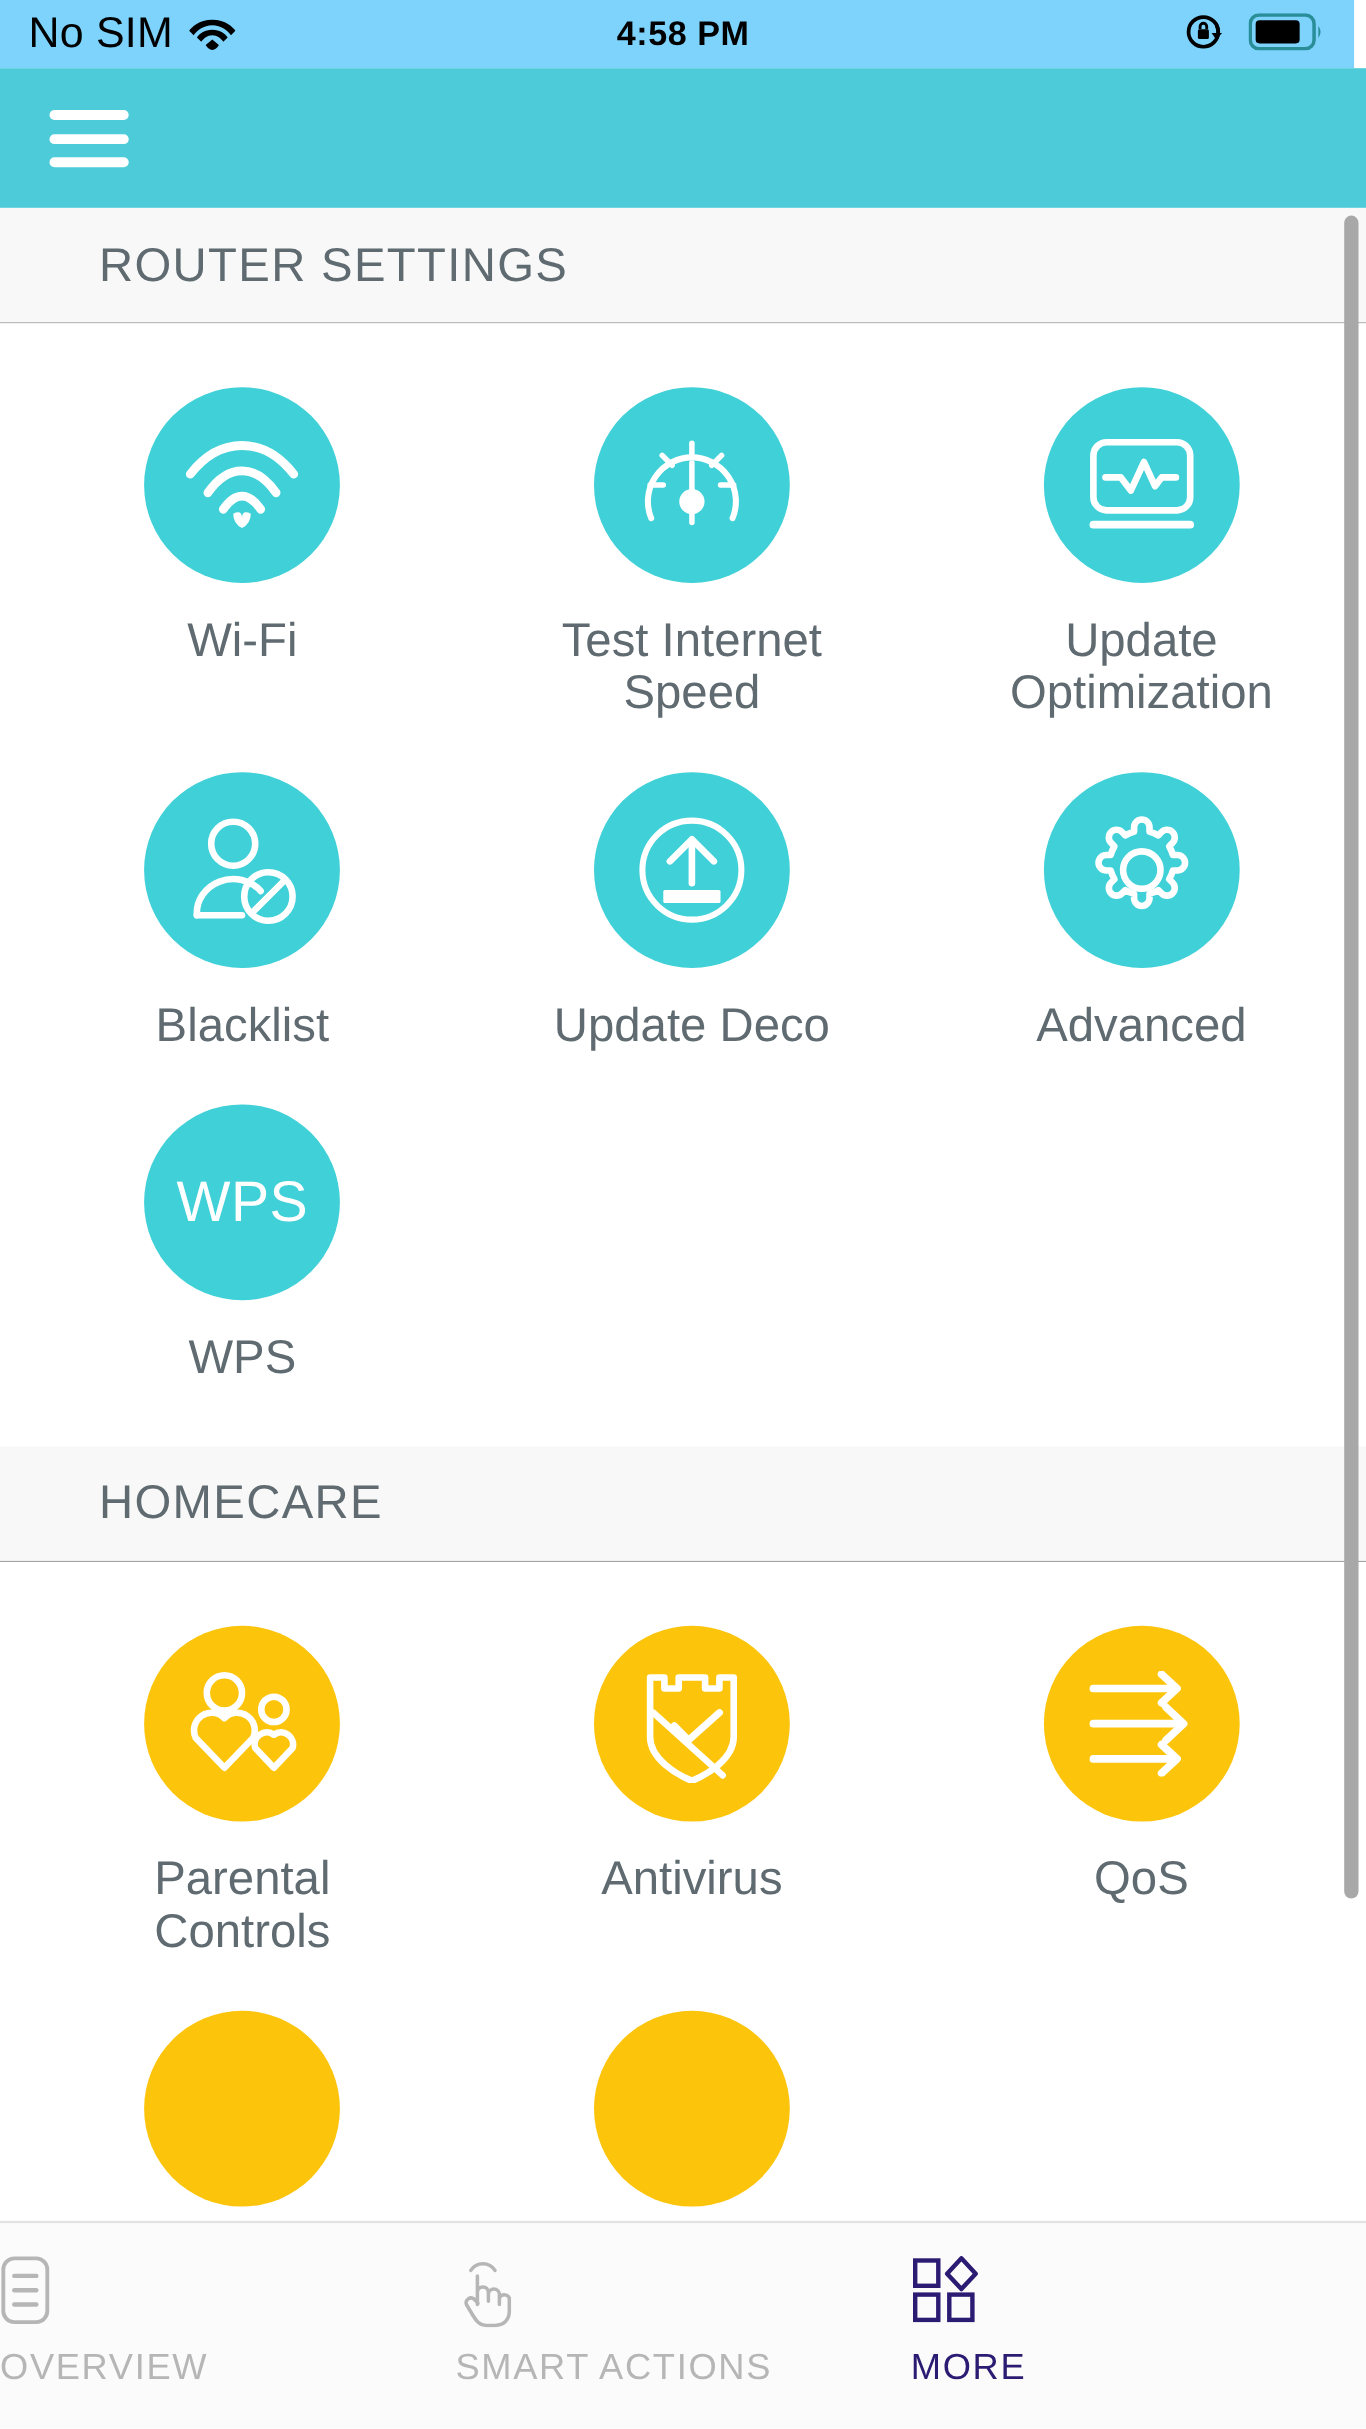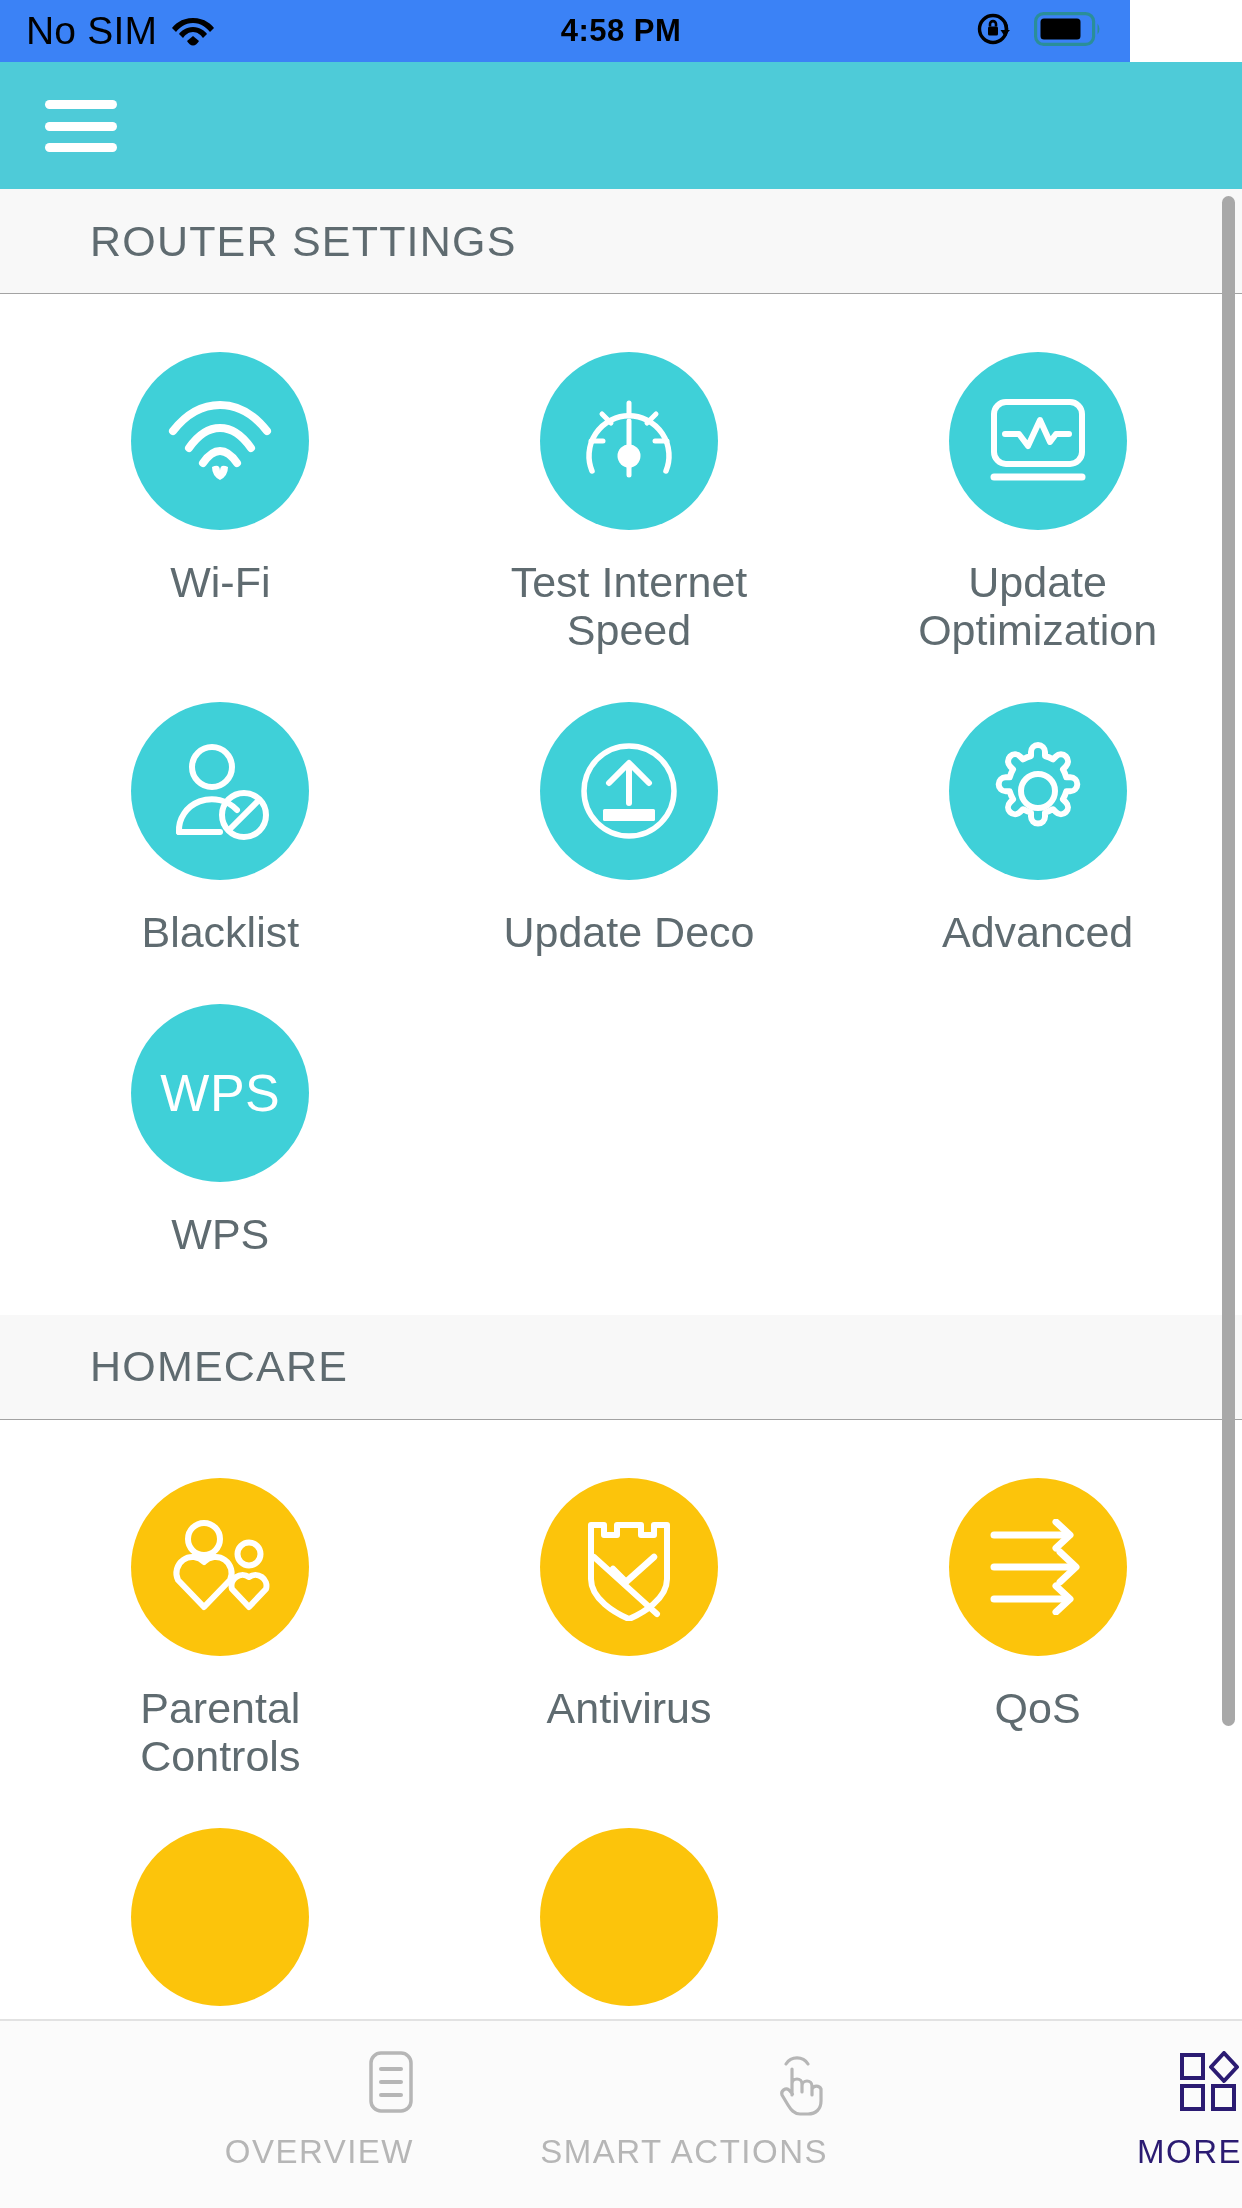--- a/index.html
+++ b/index.html
@@ -6,22 +6,22 @@
   html, body {
     width:1242px; height:2208px;
     font-family:"Liberation Sans", sans-serif;
     background:#ffffff;
     overflow:hidden;
   }
   .phone { position:relative; width:1242px; height:2208px; overflow:hidden; background:#ffffff; }
 
   
   .statusbar{
-    position:absolute; top:0; left:0; width:1130px; height:62px;
-    background:#3b82f6;
+    position:absolute; top:0; left:0; width:1231px; height:62px;
+    background:#7dd3fc;
     display:flex; align-items:center;text-decoration:underline;
   }
   .sb-left{ position:absolute; left:26px; display:flex; align-items:center; gap:14px; }
   .sb-carrier{ font-size:39px; color:#000; letter-spacing:.2px; }
   .sb-center{ position:absolute; left:0; width:1242px; text-align:center; }
   .sb-time{ font-size:31px; font-weight:700; color:#000; letter-spacing:.5px; }
   .sb-right{ position:absolute; right:28px; display:flex; align-items:center; gap:18px; }
 
   
   .appbar{
@@ -83,21 +83,21 @@
     background:#a8a8a8; border-radius:7px;
   }
 
   
   .tabbar{
     position:absolute; left:0; bottom:0; width:1242px; height:189px;
     background:#fbfbfb; border-top:2px solid #e2e2e2;
     display:flex;
   }
   .tab{
-    flex:1; display:flex; flex-direction:column; align-items:flex-end;
+    flex:1; display:flex; flex-direction:column; align-items:flex-start;
     padding-top:22px; cursor:pointer;
   }
   .tab .ticon{ height:78px; display:flex; align-items:center; justify-content:center; }
   .tab .tlabel{
     margin-top:12px; font-size:33px; letter-spacing:1.5px;
     color:#b6b6b6;
   }
   .tab.active .tlabel{ color:#2b1b72; }
 </style>
 </head>

